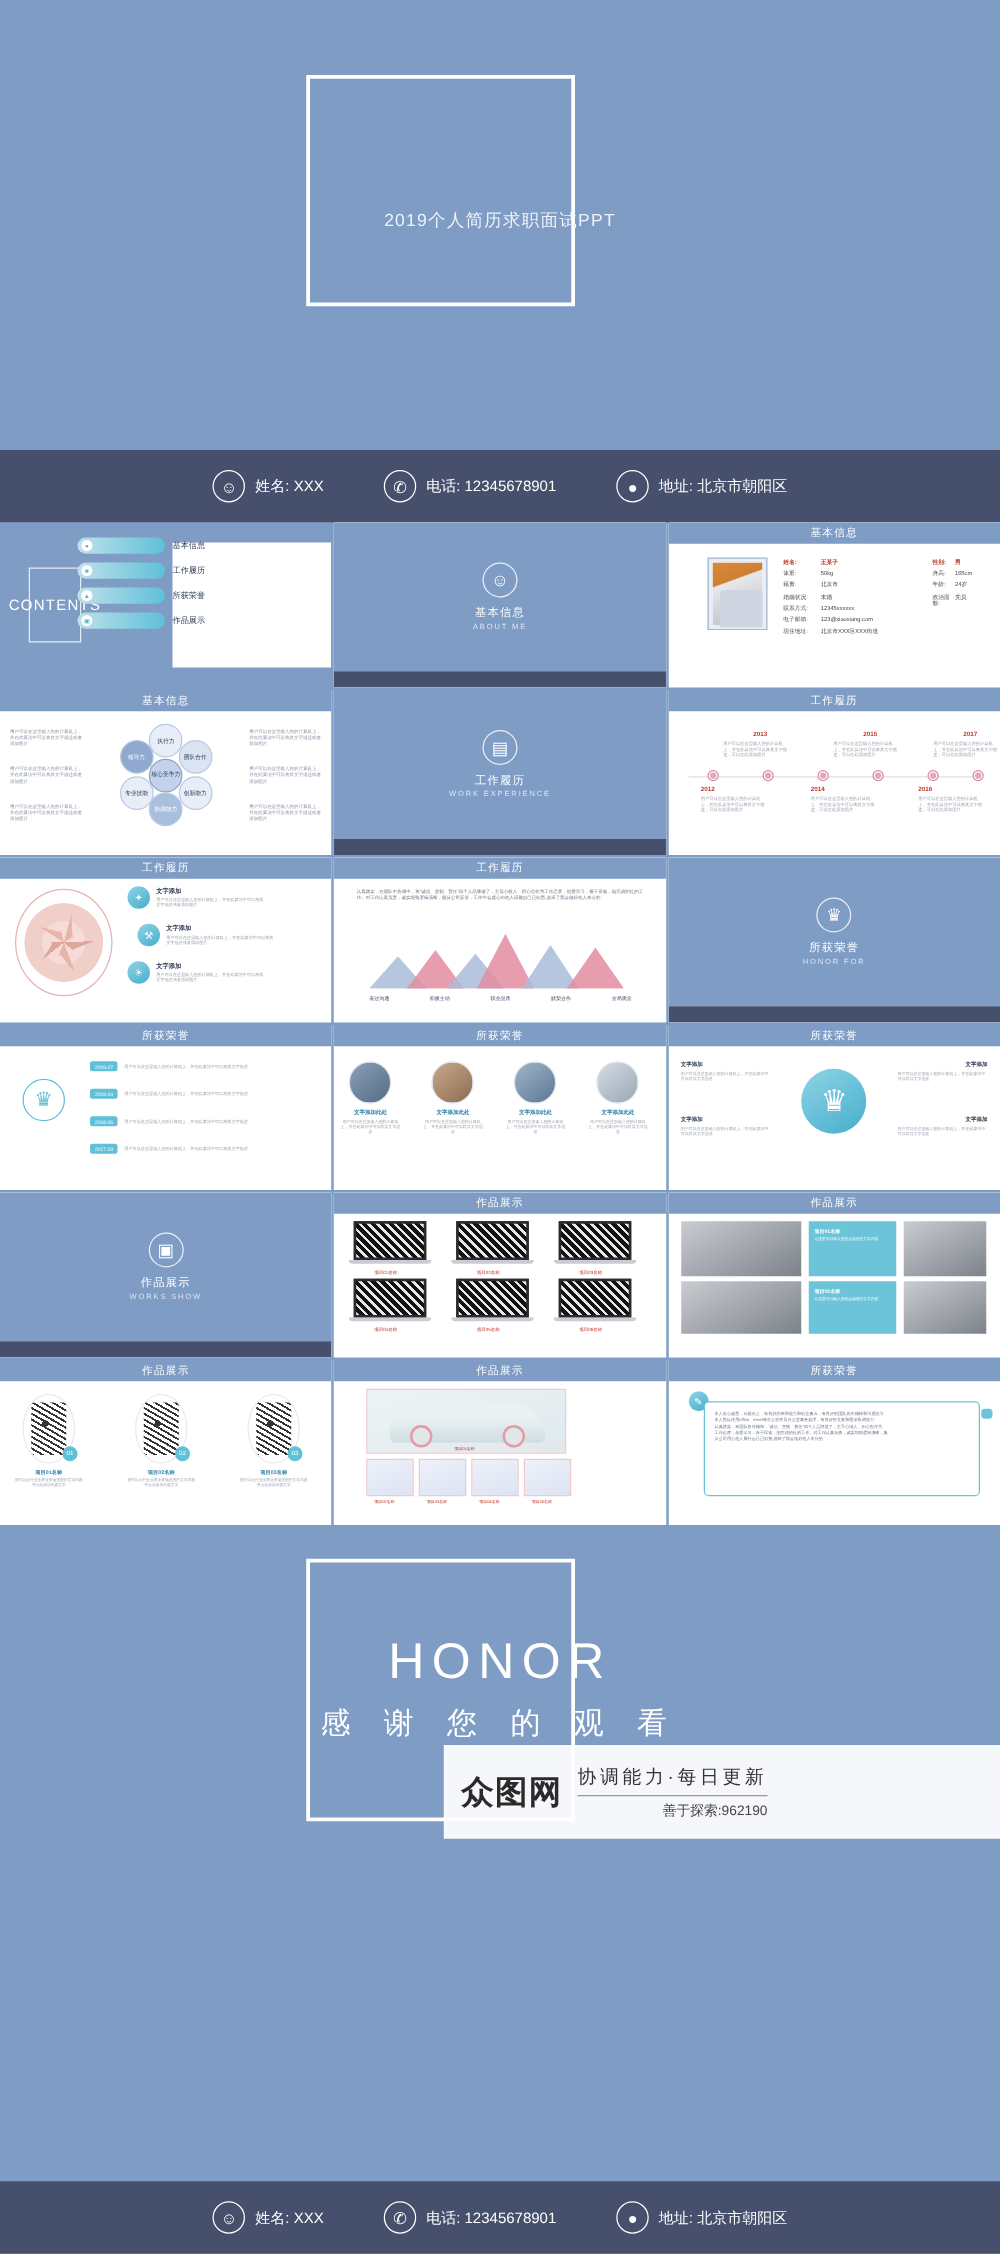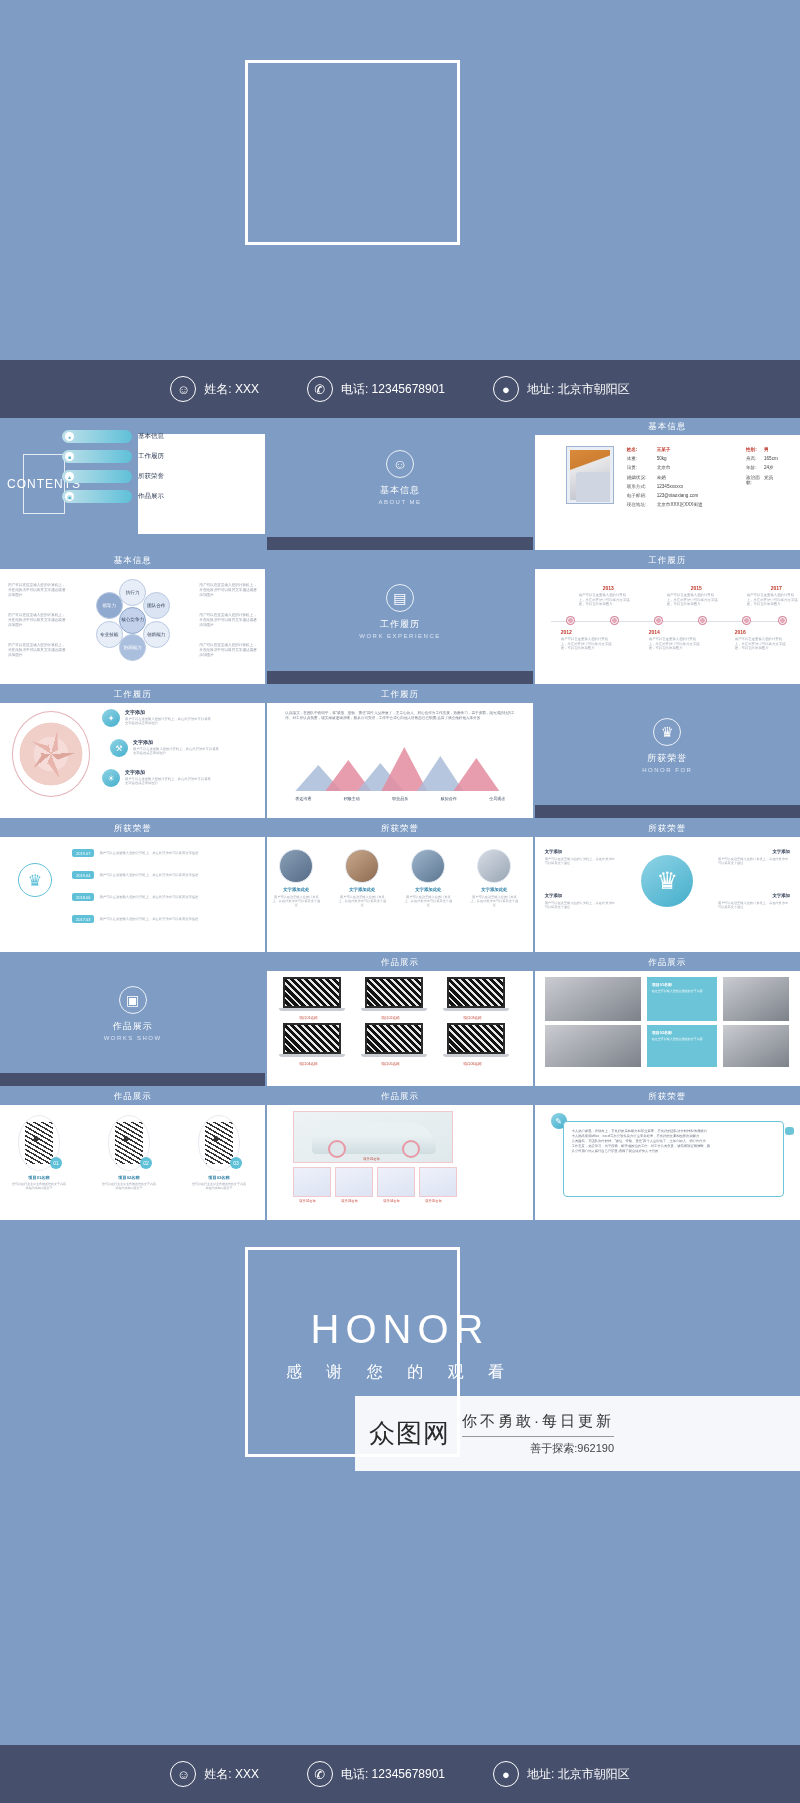--- a/index.html
+++ b/index.html
@@ -250,38 +250,39 @@
     display:flex; align-items:center; justify-content:center; }
   .eval-tab { position:absolute; right:6px; top:22px; width:9px; background:#6cc4d8; color:#fff;
     font-size:4px; writing-mode:vertical-rl; text-align:center; padding:4px 0; border-radius:3px; }
 
   
   .thanks { position:relative; width:800px; height:300px; background:#7e9cc4; }
   .thanks-frame { position:absolute; left:245px; top:25px; width:215px; height:210px; border:3px solid #fff; }
   .thanks-title { position:absolute; left:0; top:85px; width:800px; text-align:center;
     color:#fff; font-size:40px; letter-spacing:6px; font-weight:300; }
   .thanks-sub { position:absolute; left:0; top:140px; width:800px; text-align:center;
-    color:#fff; font-size:16px; letter-spacing:10px; }
+    color:#fff; font-size:24px; letter-spacing:10px; }
 
   
   .watermark { position:absolute; left:355px; top:1396px; width:445px; height:75px;
     background:rgba(255,255,255,.92); display:flex; align-items:center; }
-  .wm-logo { font-size:26px; color:#2a2a2a; font-weight:normal; letter-spacing:1px; margin-left:14px; }
+  .wm-logo { font-size:26px; color:#2a2a2a; font-weight:bold; letter-spacing:1px; margin-left:14px; }
   .wm-right { margin-left:12px; }
   .wm-tag { font-size:15px; color:#333; letter-spacing:3px; }
   .wm-line { height:1px; background:#999; margin:5px 0 4px 0; }
   .wm-code { font-size:11px; color:#444; text-align:right; }
 </style>
 </head>
 <body>
 
 <div class="page">
 
   <div class="hero">
     <div class="hero-frame"></div>
+    <div class="hero-sub">2019个人简历求职面试PPT</div>
   </div>
 
   <div class="contact-bar">
     <div class="contact-item">
       <span class="cicon">☺</span>
       <span>姓名: XXX</span>
     </div>
     <div class="contact-item">
       <span class="cicon">✆</span>
       <span>电话: 12345678901</span>
@@ -730,21 +731,21 @@
 
   <div class="thanks">
     <div class="thanks-frame"></div>
     <div class="thanks-title">HONOR</div>
     <div class="thanks-sub">感 谢 您 的 观 看</div>
   </div>
 
   <div class="watermark">
     <div class="wm-logo">众图网</div>
     <div class="wm-right">
-      <div class="wm-tag">你不勇敢·每日更新</div>
+      <div class="wm-tag">协调能力·每日更新</div>
       <div class="wm-line"></div>
       <div class="wm-code">善于探索:962190</div>
     </div>
   </div>
 
   <div class="contact-bar bottom">
     <div class="contact-item">
       <span class="cicon">☺</span>
       <span>姓名: XXX</span>
     </div>

